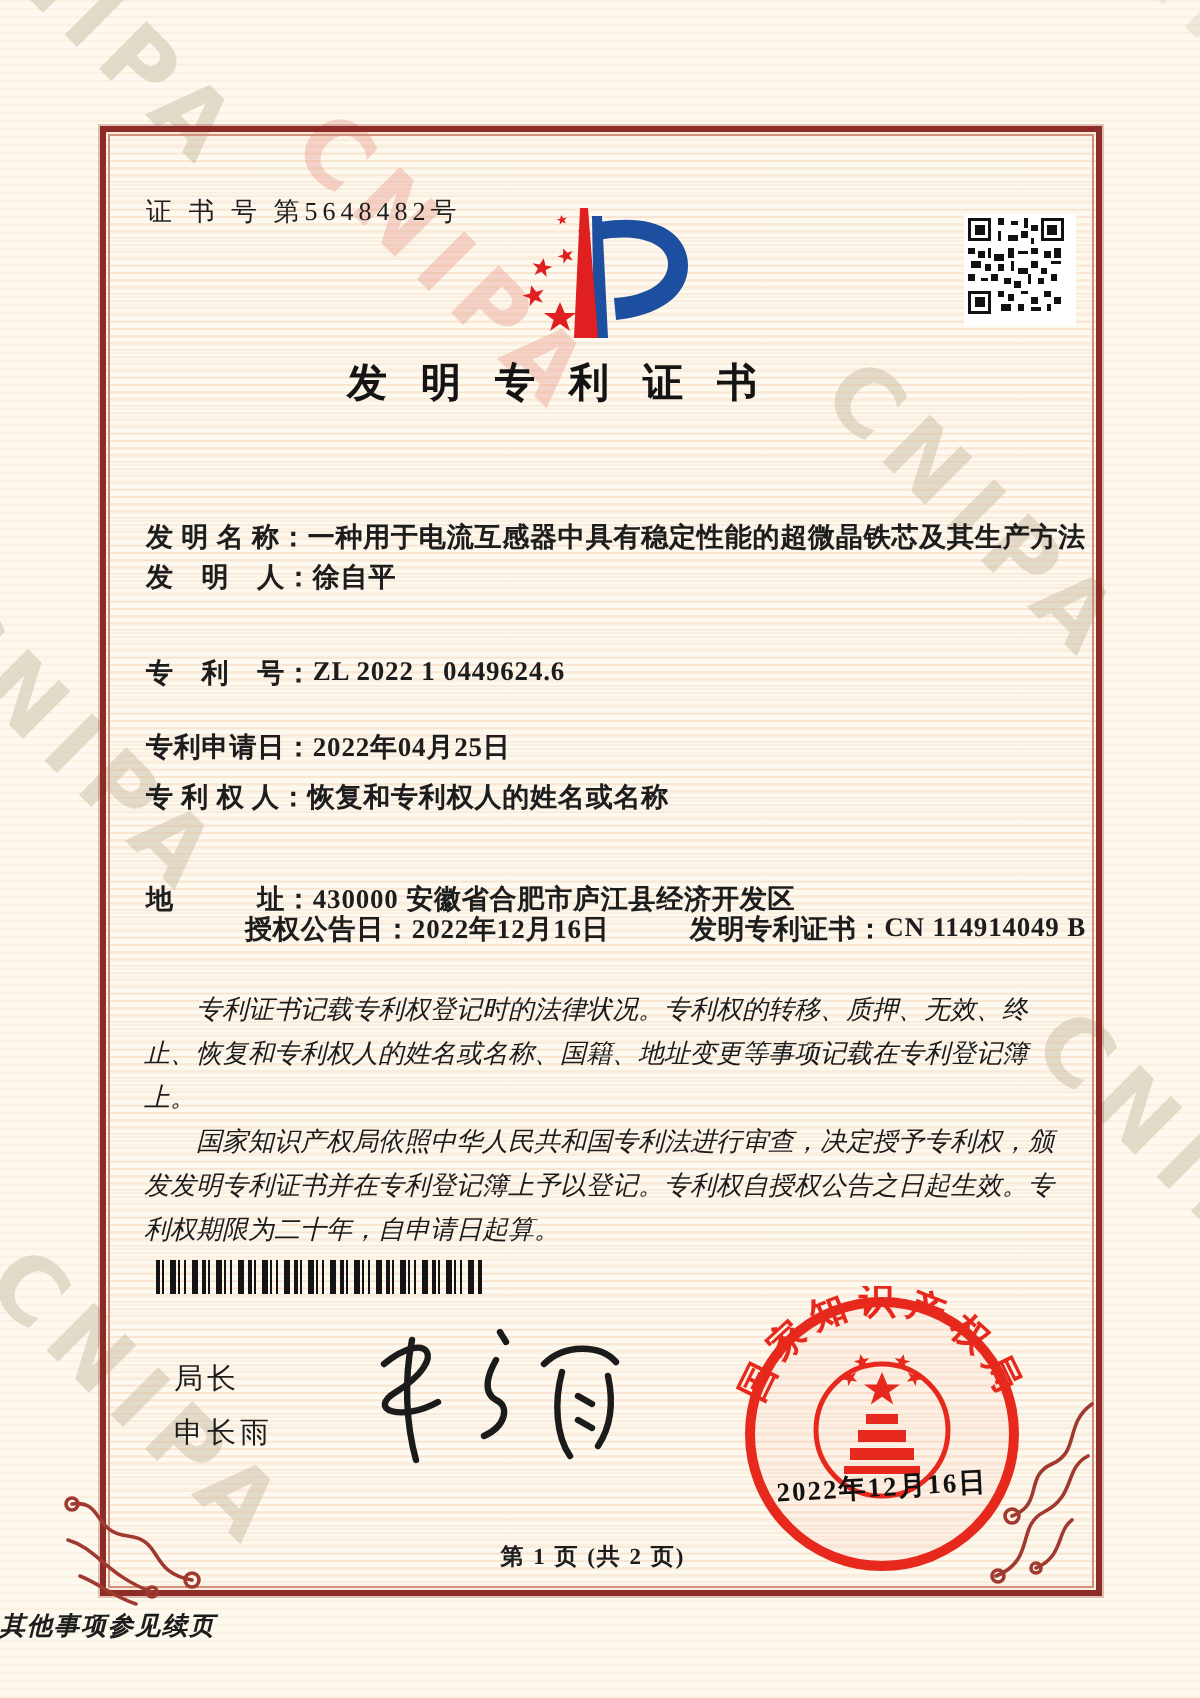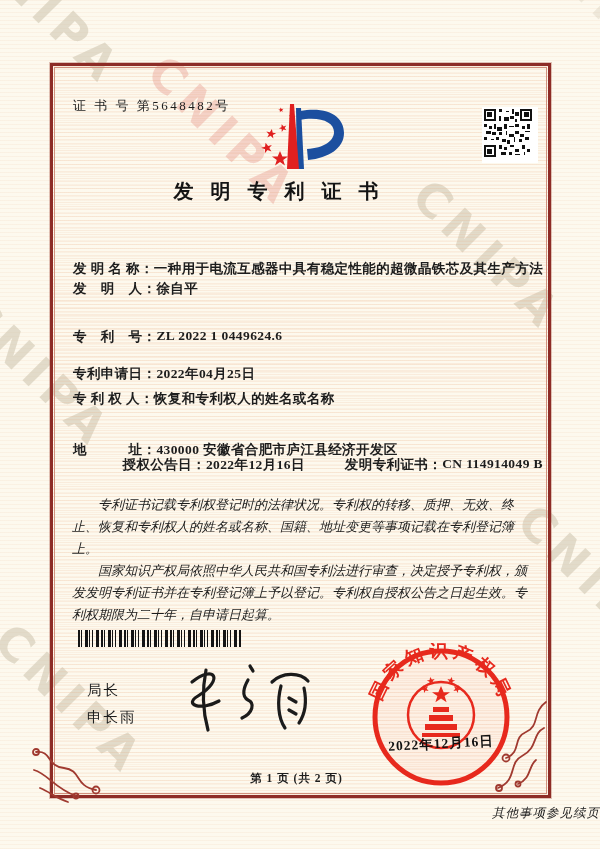--- a/index.html
+++ b/index.html
@@ -59,21 +59,21 @@
   }
   .director{position:absolute; left:87px; top:677px; font-size:14.5px; font-weight:400; line-height:27px; letter-spacing:2px;}
   .signature{position:absolute; left:178px; top:656px;}
   .seal{position:absolute; left:367px; top:643px;}
   .seal-date{
     position:absolute; left:371px; top:735px; width:140px; text-align:center;
     font-size:13.5px; font-weight:700; color:#111; letter-spacing:1px;
     transform:rotate(-3deg);
   }
   .page-info{position:absolute; left:50px; top:771px; width:451px; text-align:center; font-size:11.5px; font-weight:600; letter-spacing:1px;margin-left:21px;}
-  .continuation{position:absolute; left:0; top:805px; width:600px; text-align:right; font-size:12.5px; font-style:italic; font-weight:400; letter-spacing:1px;}
+  .continuation{position:absolute; left:0; top:805px; width:600px; text-align:left; font-size:12.5px; font-style:italic; font-weight:700; letter-spacing:1px;}
   .flourish{position:absolute; z-index:4; pointer-events:none;}
 </style>
 </head>
 <body>
 
 <div class="page">
 
   <div class="wm" style="left:-48px; top:-18px;">CNIPA</div>
   <div class="wm faint" style="left:512px; top:-22px;">CNIPA</div>
   <div class="wm pink" style="left:128px; top:104px;">CNIPA</div>

